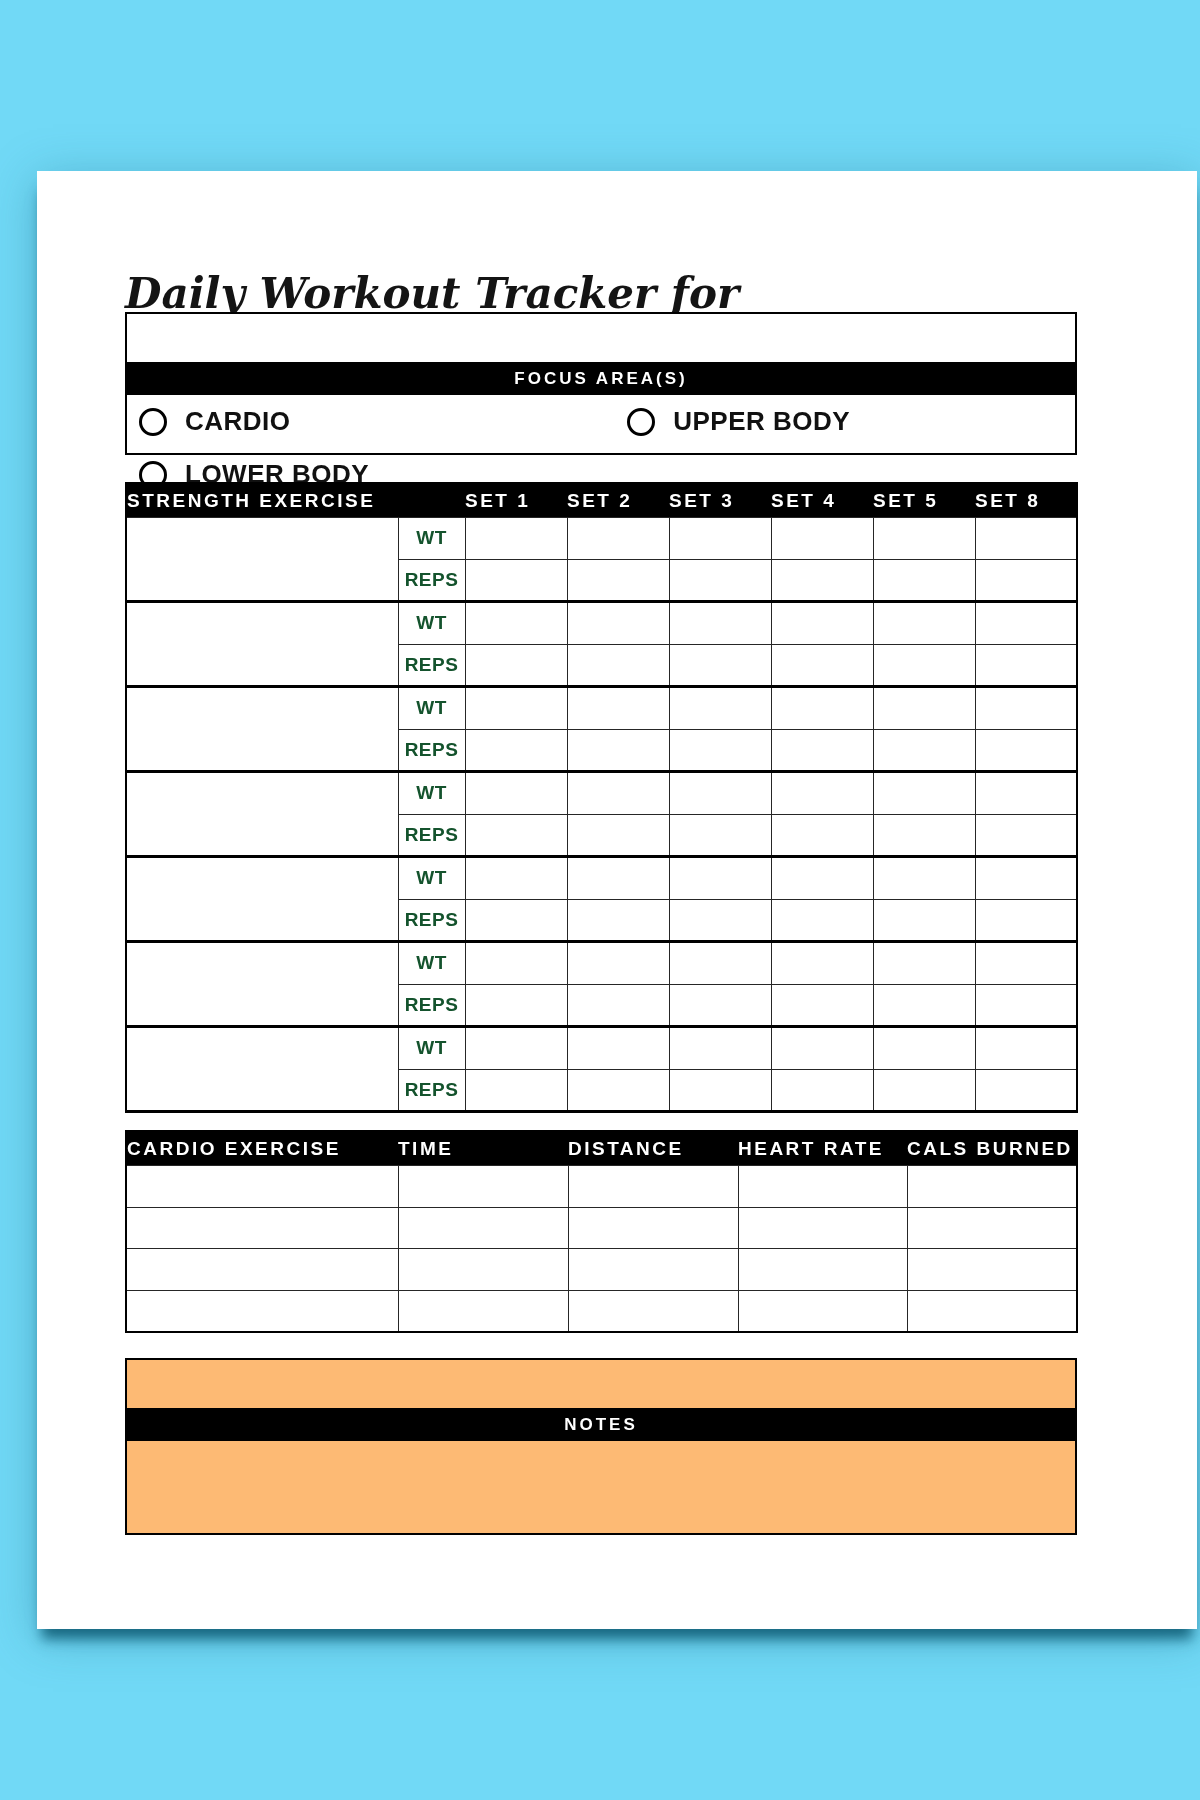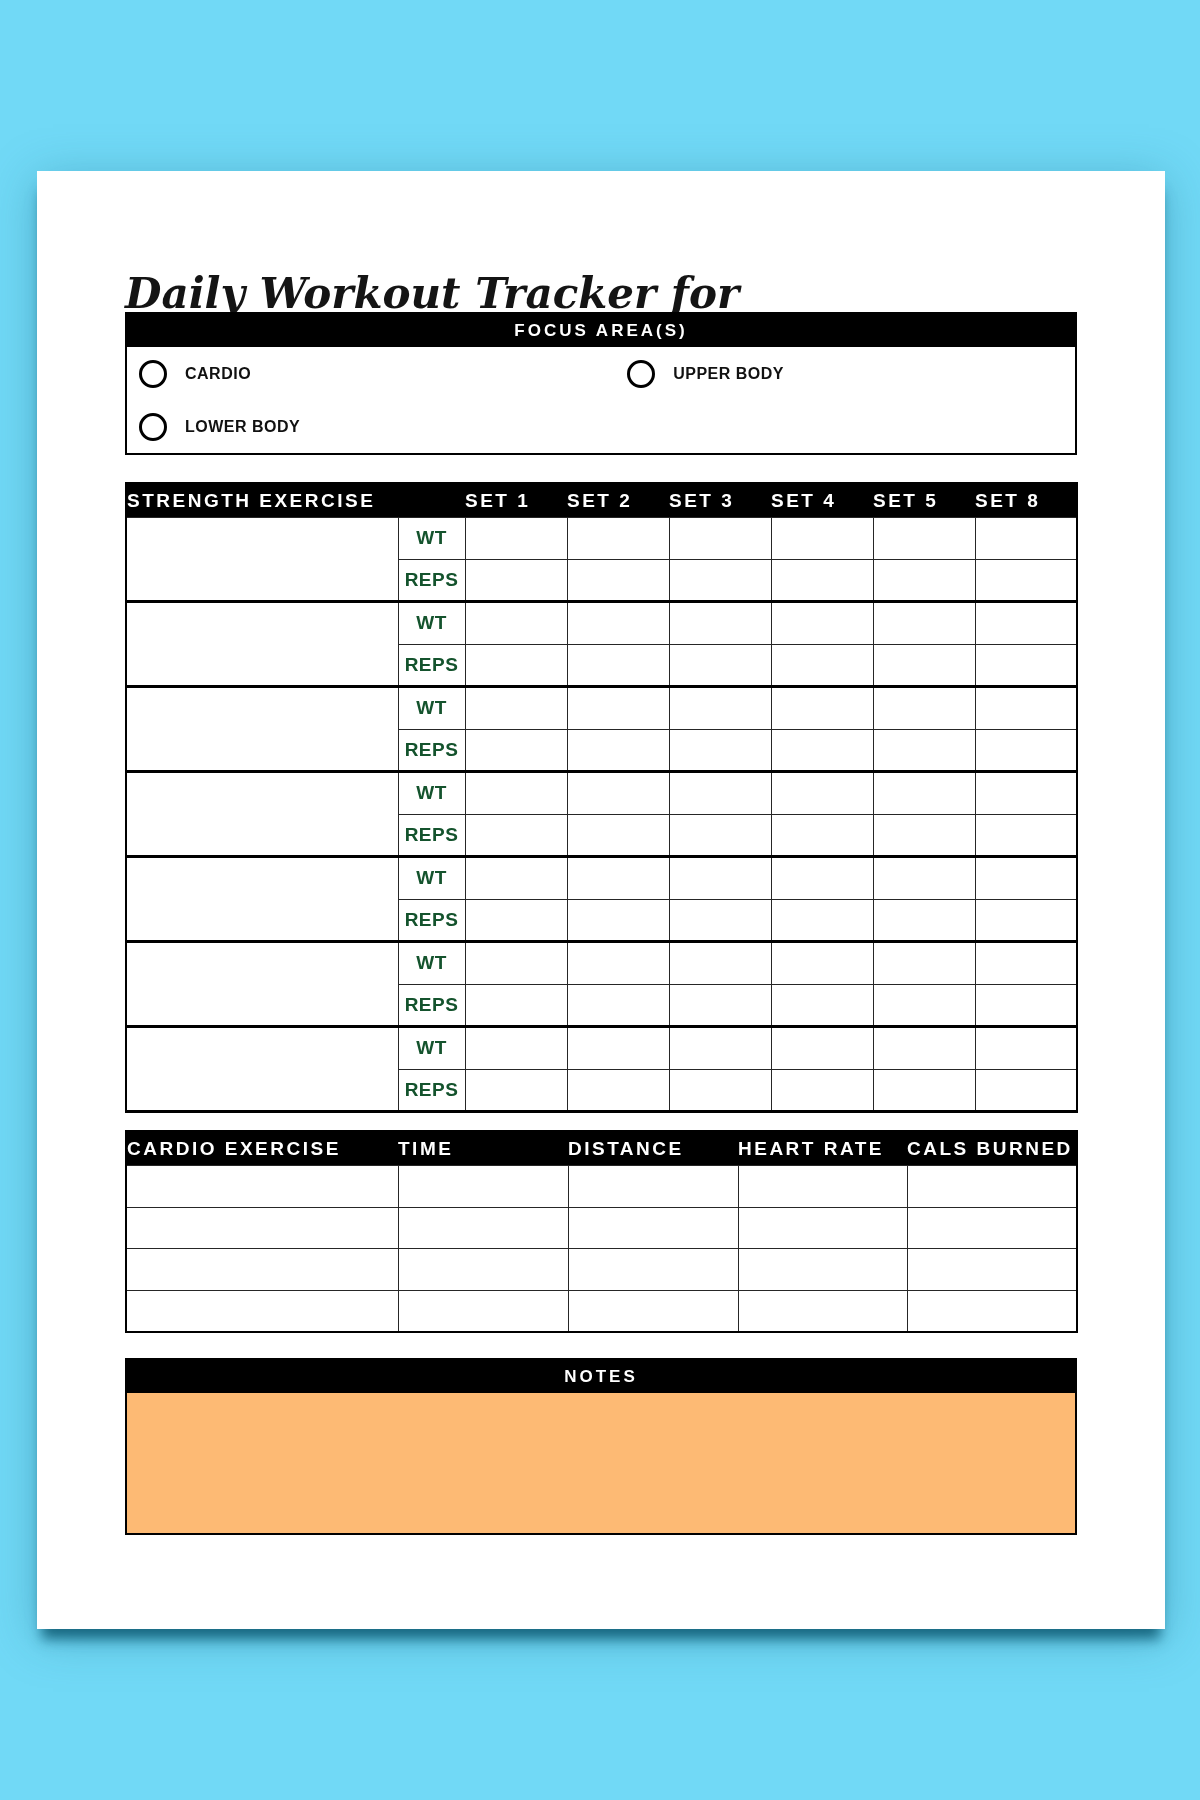--- a/index.html
+++ b/index.html
@@ -8,53 +8,55 @@
     background:#71d9f6;
     position:relative;
     font-family:"Liberation Sans", sans-serif;
     overflow:hidden;
   }
   .page{
     position:absolute;left:37px;top:171px;
     width:1128px;height:1458px;
     background:#ffffff;
     box-shadow:0 15px 12px -5px rgba(13,90,115,0.85), 0 8px 45px rgba(30,110,140,0.38);
+    padding-left:32px;
   }
   .title{
     position:absolute;left:88px;top:72px;
     font-family:"DejaVu Serif", serif;
     font-style:italic;
     font-size:42px;line-height:1.1;
     color:#141414;
     white-space:nowrap;
   }
   .bar{
     background:#000000;color:#ffffff;
     font-weight:bold;font-size:17px;letter-spacing:3px;
     text-align:center;
+    margin-top:48px;
   }
   
   .focus{
     position:absolute;left:88px;top:141px;width:952px;height:143px;
     border:2px solid #000;box-sizing:border-box;background:#fff;
   }
   .focus-bar{height:33px;line-height:33px;}
   .focus-grid{
     display:grid;
     grid-template-columns:51.5% 48.5%;
     grid-auto-rows:53px;
     align-items:center;
   }
   .focus-item{display:flex;align-items:center;padding-left:12px;}
   .cb{
     width:22px;height:22px;border:3px solid #000;border-radius:50%;
     flex:0 0 auto;background:#fff;
   }
   .cb-label{
-    margin-left:18px;font-weight:bold;font-size:16px;color:#111;
+    margin-left:18px;font-weight:bold;font-size:26px;color:#111;
     letter-spacing:0.5px;white-space:nowrap;
   }
   
   .tbl{
     border-collapse:collapse;table-layout:fixed;
     width:952px;background:#fff;
     border:2.5px solid #000;
   }
   .tbl th{
     background:#000;color:#fff;font-weight:bold;

